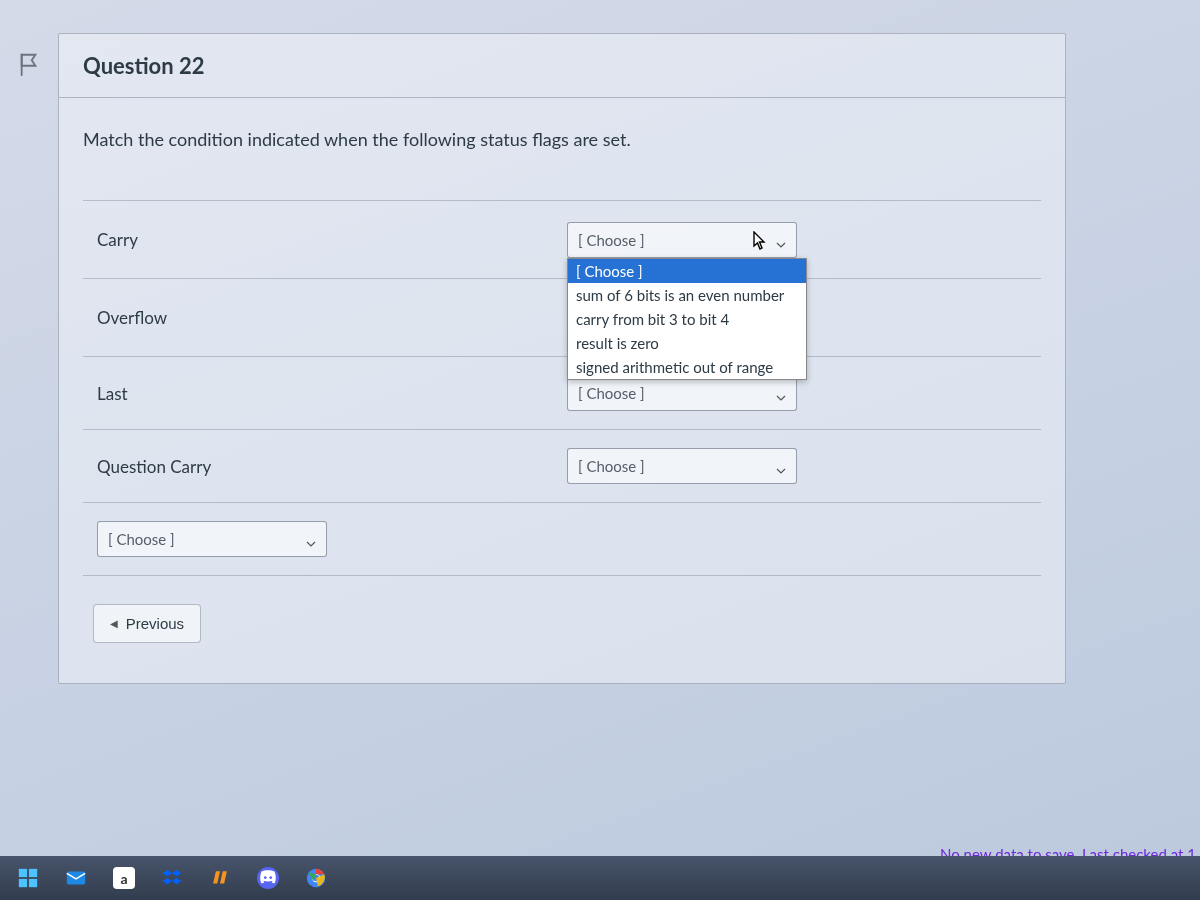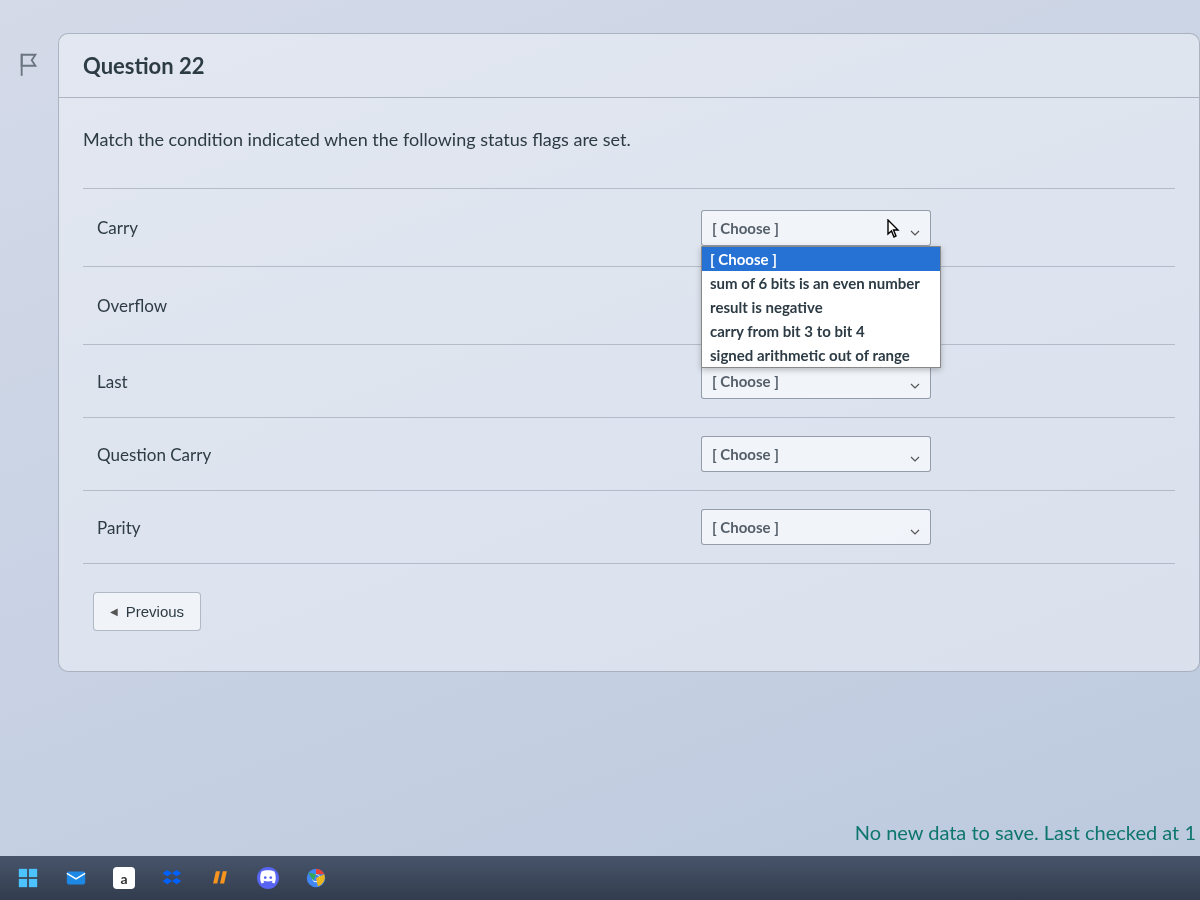--- a/index.html
+++ b/index.html
@@ -17,59 +17,58 @@
       left: 18px;
       top: 52px;
       width: 22px;
       height: 26px;
       color: #6a7580;
     }
     .question-card {
       position: absolute;
       left: 58px;
       top: 33px;
-      width: 1142px;
+      width: 1008px;
       background: rgba(238, 242, 248, 0.55);
       border: 1px solid rgba(120, 130, 145, 0.5);
-      border-radius: 10px;
+      border-radius: 2px;
     }
     .question-header {
       padding: 18px 24px;
       border-bottom: 1px solid rgba(120, 130, 145, 0.5);
       font-size: 22px;
       font-weight: 700;
     }
     .question-body {
       padding: 30px 24px 40px 24px;
     }
     .prompt {
       font-size: 18px;
       color: #2d3b45;
-      margin-bottom: 38px;
+      margin-bottom: 50px;
     }
     .match-table {
       border-top: 1px solid rgba(150, 160, 175, 0.6);
     }
     .match-row {
       display: flex;
       align-items: center;
       border-bottom: 1px solid rgba(150, 160, 175, 0.6);
       padding: 18px 14px;
       min-height: 72px;
     }
     .match-row.tall { min-height: 78px; align-items: center; }
     .match-label {
       flex: 1;
       font-size: 17px;
       color: #2d3b45;
     }
     .select-wrap {
       position: relative;
       width: 230px;
-      font-weight: bold;
     }
     .select-box {
       width: 100%;
       height: 36px;
       border: 1px solid rgba(110, 120, 135, 0.7);
       background: rgba(250, 251, 253, 0.7);
       border-radius: 3px;
       display: flex;
       align-items: center;
       padding: 0 28px 0 10px;
@@ -133,23 +132,23 @@
       color: #2d3b45;
       cursor: pointer;
     }
     .prev-btn .tri {
       font-size: 10px;
       color: #555;
     }
     .save-status {
       position: absolute;
       right: 4px;
-      bottom: 56px;
-      font-size: 20px;
-      color: #0f766e;
+      bottom: 37px;
+      font-size: 15px;
+      color: #6d28d9;
     }
     .taskbar {
       position: absolute;
       left: 0;
       bottom: 0;
       width: 100%;
       height: 44px;
       background: linear-gradient(180deg, #48546a 0%, #323c4e 100%);
       display: flex;
       align-items: center;
@@ -199,22 +198,22 @@
             </span>
             <span class="cursor-svg">
               <svg viewBox="0 0 16 20" fill="white" stroke="black" stroke-width="1.4">
                 <path d="M2 1 L2 15 L5.5 12 L8 18 L10 17 L7.5 11 L12 11 Z"></path>
               </svg>
             </span>
           </div>
           <div class="dropdown-list">
             <div class="dropdown-option highlighted">[ Choose ]</div>
             <div class="dropdown-option">sum of 6 bits is an even number</div>
-            <div class="dropdown-option">result is negative</div>
             <div class="dropdown-option">carry from bit 3 to bit 4</div>
+            <div class="dropdown-option">result is zero</div>
             <div class="dropdown-option">signed arithmetic out of range</div>
           </div>
         </div>
         <div style="width:230px"></div>
       </div>
 
       <div class="match-row tall">
         <div class="match-label">Overflow</div>
         <div style="width:230px"></div>
         <div style="width:230px"></div>
@@ -245,21 +244,20 @@
               <svg viewBox="0 0 10 10">
                   <path d="M1 3 L5 7 L9 3" fill="none" stroke="currentColor" stroke-width="1.2"></path>
                 </svg>
             </span>
           </div>
         </div>
         <div style="width:230px"></div>
       </div>
 
       <div class="match-row">
-        <div class="match-label">Parity</div>
         <div class="select-wrap">
           <div class="select-box">
             <span>[ Choose ]</span>
             <span class="chevron">
               <svg viewBox="0 0 10 10">
                   <path d="M1 3 L5 7 L9 3" fill="none" stroke="currentColor" stroke-width="1.2"></path>
                 </svg>
             </span>
           </div>
         </div>

